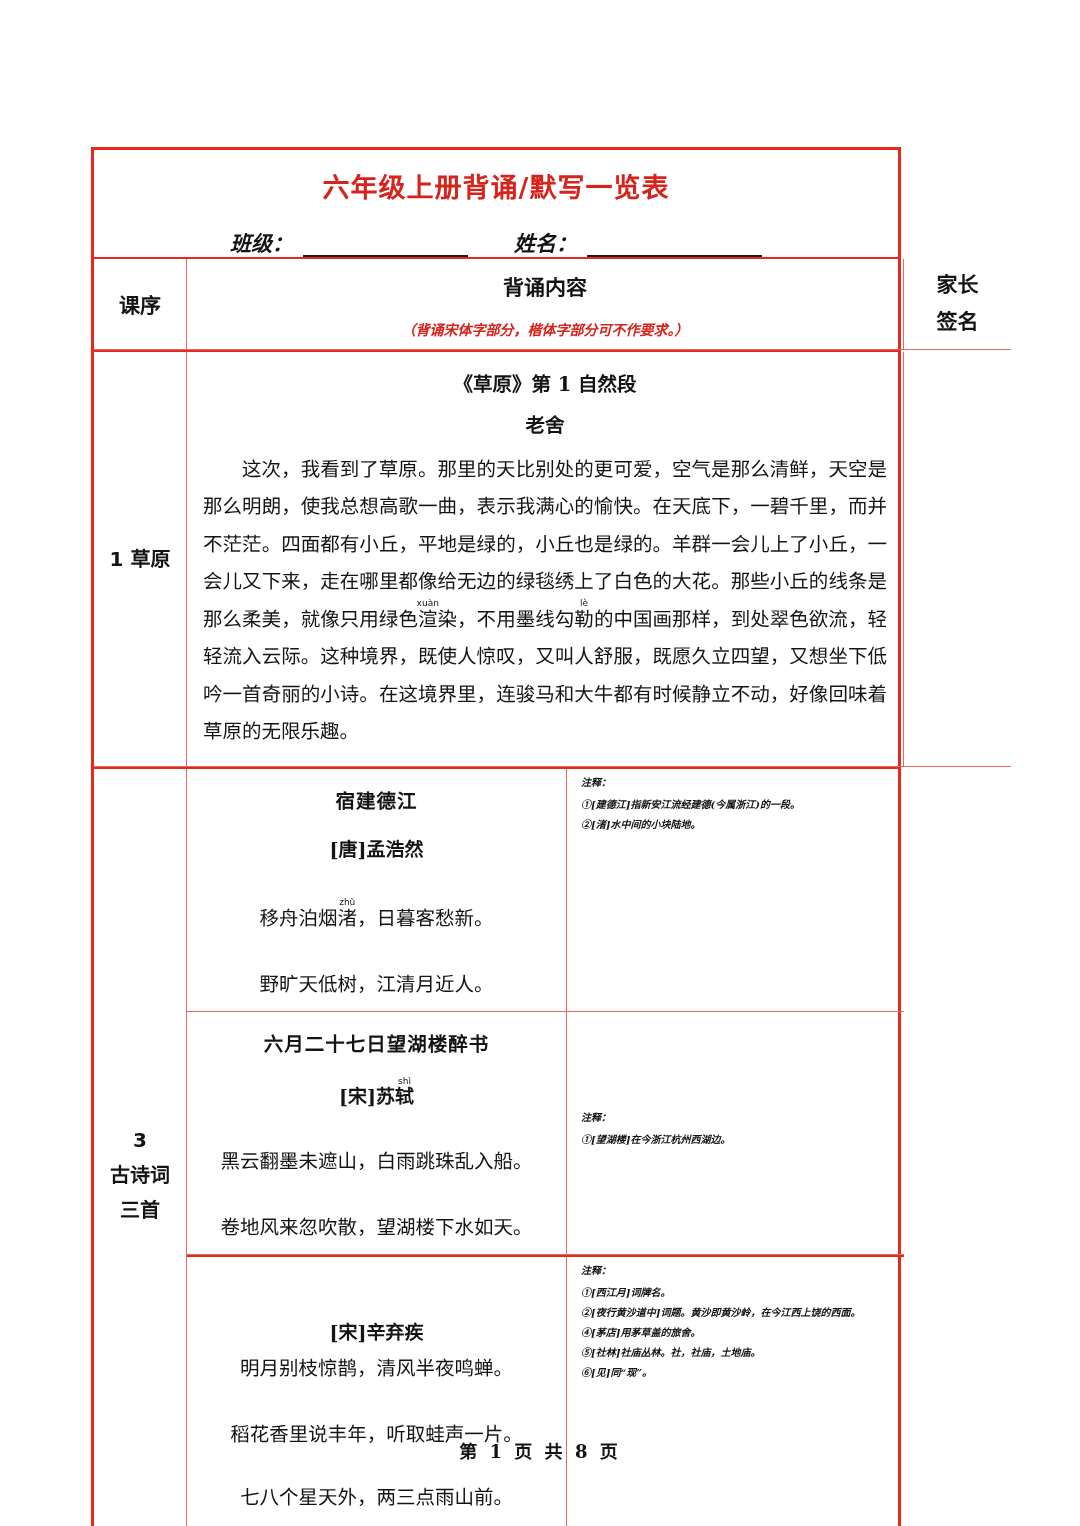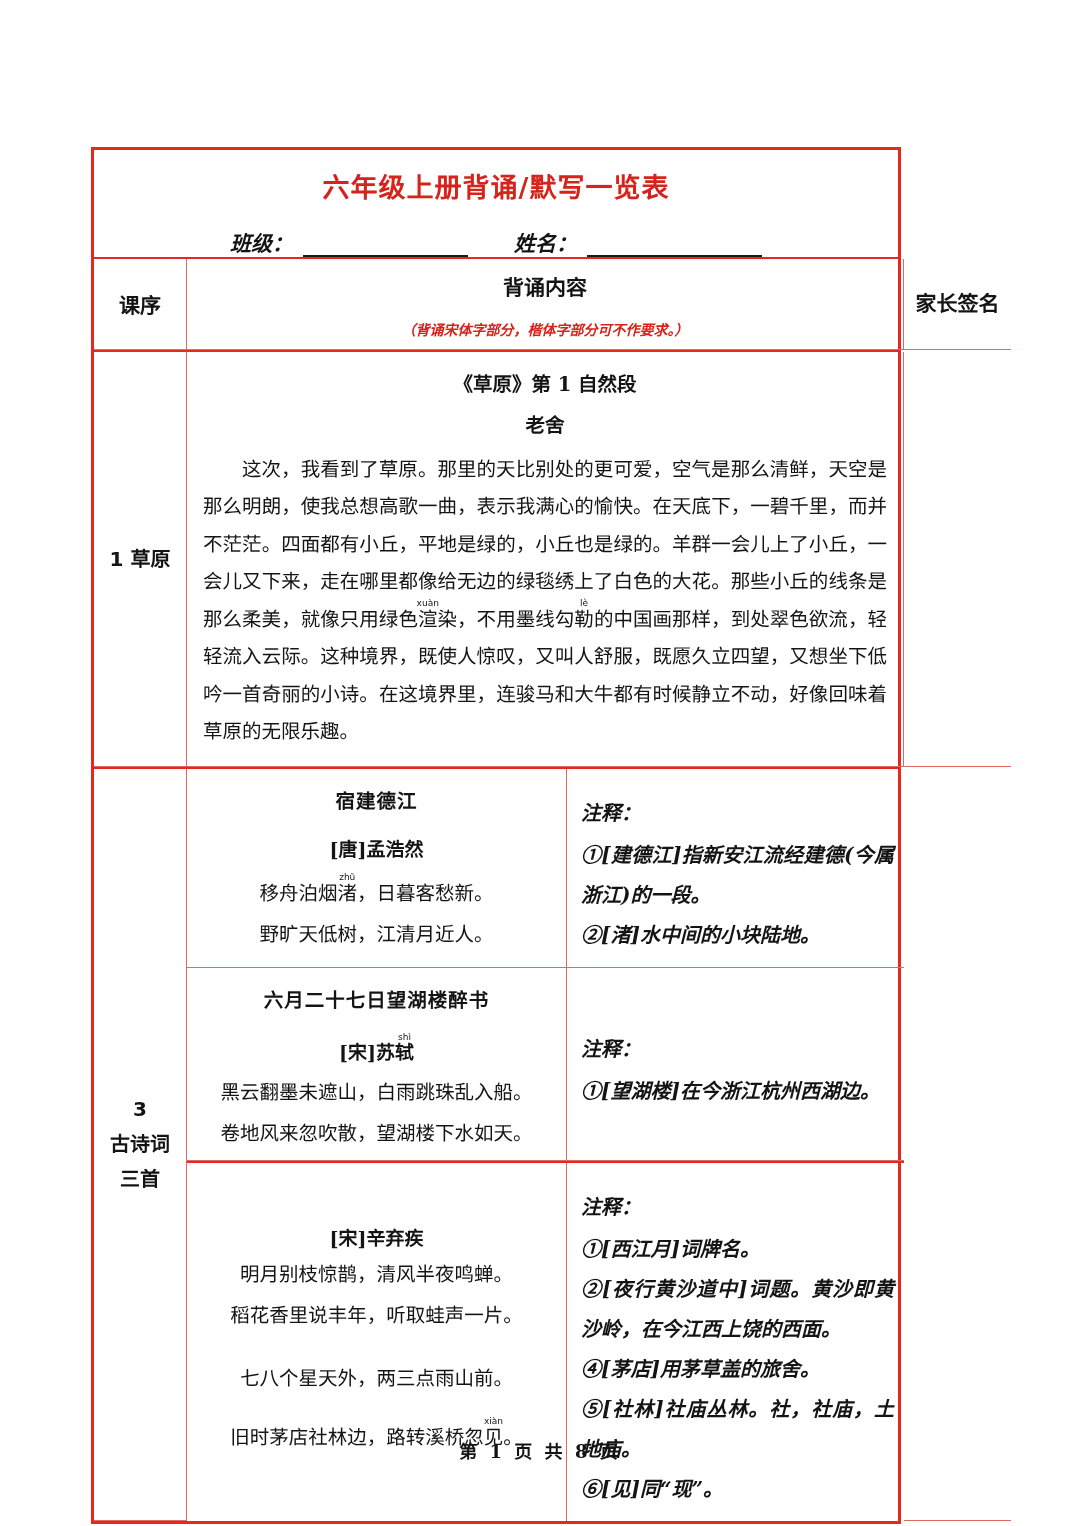--- a/index.html
+++ b/index.html
@@ -108,21 +108,21 @@
   }
   .head-body .maintxt { font-size: 21px; font-weight: bold; }
   .head-body .subtxt {
     color: #d6231b;
     font-size: 14px;
     font-weight: bold;
     font-family: "DejaVu Serif", "Liberation Serif", serif;
     font-style: italic;
     margin-top: 18px;
   }
-  .head-sign { flex-direction: row; line-height: 1.75; }
+  .head-sign { flex-direction: column; line-height: 1.75; }
 
   
   .seq-cell {
     display: flex;
     flex-direction: column;
     align-items: center;
     justify-content: center;
     font-size: 20px;
     font-weight: bold;
     line-height: 1.75;
@@ -165,32 +165,32 @@
     letter-spacing: 1px;
   }
   .poem-dyn {
     text-align: center;
     font-weight: bold;
     font-size: 19px;
     margin-top: 20px;
   }
   .poem-line {
     text-align: center;
-    margin-top: 12px;
+    margin-top: 37px;
     font-size: 19.5px;
     white-space: nowrap;
   }
   .poem-line.tight { margin-top: 8px; }
 
   .note-cell {
-    padding: 24px 10px 12px 14px;
+    padding: 4px 10px 12px 14px;
     font-family: "DejaVu Serif", "Liberation Serif", serif;
     font-style: italic;
     font-weight: bold;
-    font-size: 20px;
+    font-size: 10px;
     line-height: 2.0;
   }
   .note-cell.vcenter {
     display: flex;
     flex-direction: column;
     justify-content: center;
   }
   .note-head { margin-bottom: 2px; }
   .note-item { text-align: justify; }
 

